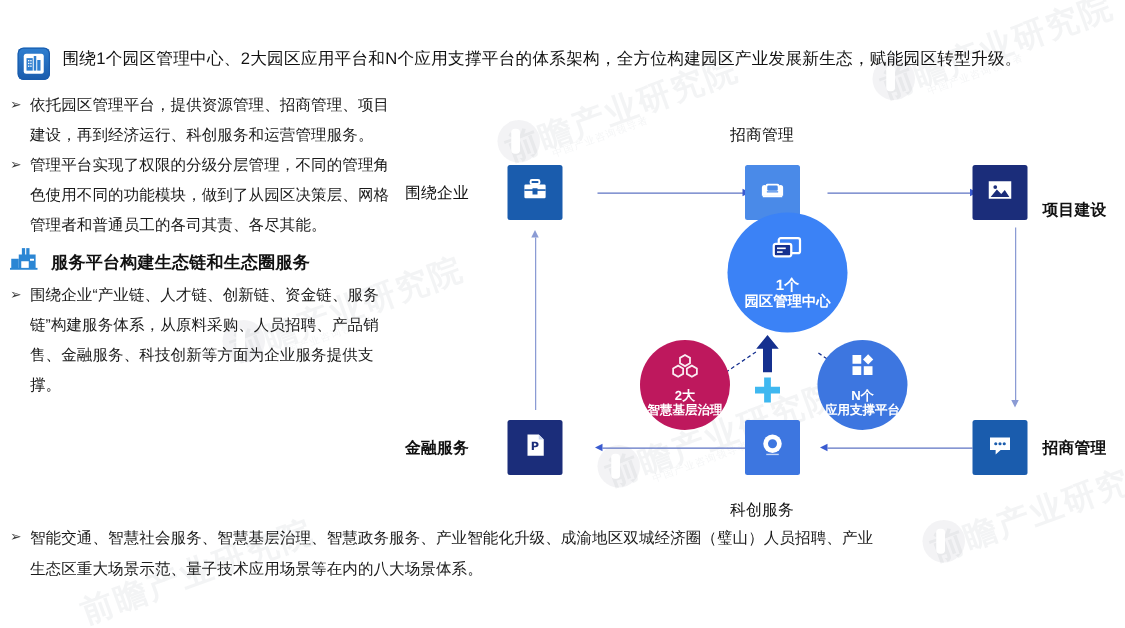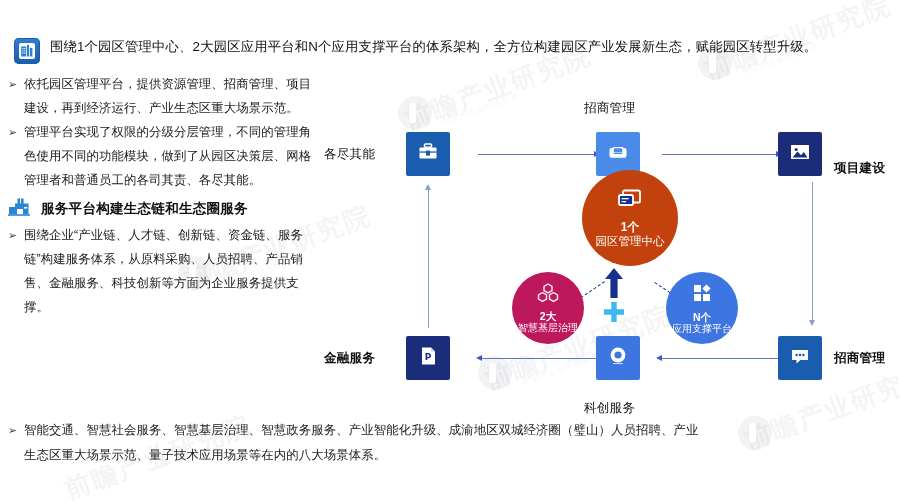--- a/index.html
+++ b/index.html
@@ -88,22 +88,22 @@
     letter-spacing:.2px;
   }
   .tile-label.bold{font-weight:bold;}
 
   .circ{
     position:absolute;border-radius:50%;
     display:flex;flex-direction:column;align-items:center;justify-content:center;
     color:#fff;text-align:center;
   }
   .circ .c-num{font-size:10.5px;font-weight:bold;line-height:12px;margin-top:2px;}
-  .circ .c-name{font-size:10px;font-weight:normal;line-height:12px;}
-  .circ-main{width:96px;height:96px;background:#c2410c;}
+  .circ .c-name{font-size:10px;font-weight:bold;line-height:12px;}
+  .circ-main{width:96px;height:96px;background:#3b82f6;}
   .circ-main .c-num{font-size:12px;line-height:14px;margin-top:3px;}
   .circ-main .c-name{font-size:11.5px;line-height:14px;}
   .circ-left{width:72px;height:72px;background:#be185d;}
   .circ-right{width:72px;height:72px;background:#3d76e0;}
 
   .hline{position:absolute;height:1px;background:#5f74c4;}
   .vline{position:absolute;width:1px;background:#8b9bd4;}
   .ah{position:absolute;width:0;height:0;}
   .ah-right{border-top:3.5px solid transparent;border-bottom:3.5px solid transparent;border-left:6px solid #3a5bd0;}
   .ah-left{border-top:3.5px solid transparent;border-bottom:3.5px solid transparent;border-right:6px solid #3a5bd0;}
@@ -153,21 +153,21 @@
       </svg>
     </div>
     <div class="hdr-text">围绕1个园区管理中心、2大园区应用平台和N个应用支撑平台的体系架构，全方位构建园区产业发展新生态，赋能园区转型升级。</div>
   </div>
 
   <div class="left">
 
     <div class="sec">
       <div class="bullet">
         <span class="arrow">➢</span>
-        <span class="btxt">依托园区管理平台，提供资源管理、招商管理、项目建设，再到经济运行、产业生态区重大场景示范。</span>
+        <span class="btxt">依托园区管理平台，提供资源管理、招商管理、项目建设，再到经济运行、科创服务和运营管理服务。</span>
       </div>
       <div class="bullet">
         <span class="arrow">➢</span>
         <span class="btxt">管理平台实现了权限的分级分层管理，不同的管理角色使用不同的功能模块，做到了从园区决策层、网格管理者和普通员工的各司其责、各尽其能。</span>
       </div>
     </div>
 
     <div class="sec" style="margin-top:6px;">
       <div class="sec-head">
         <span>
@@ -221,21 +221,21 @@
     <div class="tile" style="left:96px;top:46px;background:#1a5cad;">
       <span>
         <svg width="24" height="24" viewBox="0 0 24 24">
           <rect x="8.5" y="4" width="7" height="3.2" rx="1" fill="none" stroke="#fff" stroke-width="1.6"></rect>
           <rect x="3.5" y="7.6" width="17" height="11" rx="1" fill="#fff"></rect>
           <rect x="10" y="10.6" width="4" height="5" fill="#1a5cad"></rect>
           <rect x="3.5" y="11.4" width="17" height="1.3" fill="#1a5cad"></rect>
         </svg>
       </span>
     </div>
-    <div class="tile-label" style="left:14px;top:60px;">各尽其能</div>
+    <div class="tile-label" style="left:14px;top:60px;">围绕企业</div>
 
     <div class="tile" style="left:286px;top:46px;background:#4a8ae8;">
       <span>
         <svg width="24" height="22" viewBox="0 0 24 22">
           <path d="M3.5 9 a2 2 0 0 1 4 0 v4 h9 v-4 a2 2 0 0 1 4 0 v6.5 h-17 Z" fill="#fff"></path>
           <rect x="6.5" y="6" width="11" height="6" rx="1.4" fill="#fff"></rect>
           <rect x="7.8" y="7.3" width="8.4" height="4.2" rx="1" fill="#4a8ae8"></rect>
           <rect x="4.2" y="15.2" width="15.6" height="1.6" fill="#fff"></rect>
         </svg>
       </span>
@@ -313,21 +313,21 @@
             <path d="M13 2 L17 4.3 L17 8.6 L13 10.9 L9 8.6 L9 4.3 Z"></path>
             <path d="M7.5 10.5 L11.5 12.8 L11.5 17.1 L7.5 19.4 L3.5 17.1 L3.5 12.8 Z"></path>
             <path d="M18.5 10.5 L22.5 12.8 L22.5 17.1 L18.5 19.4 L14.5 17.1 L14.5 12.8 Z"></path>
           </g>
         </svg>
       </span>
       <span class="c-num">2大</span>
       <span class="c-name">智慧基层治理</span>
     </div>
 
-    <div class="circ circ-right" style="left:356px;top:186px;">
+    <div class="circ circ-right" style="left:344px;top:186px;">
       <span style="margin-bottom:1px;">
         <svg width="24" height="22" viewBox="0 0 24 22">
           <rect x="4" y="3" width="7" height="7" fill="#fff"></rect>
           <path d="M16.5 2.4 L20.6 6.5 L16.5 10.6 L12.4 6.5 Z" fill="#fff"></path>
           <rect x="4" y="12" width="7" height="7" fill="#fff"></rect>
           <rect x="13" y="12" width="7" height="7" fill="#fff"></rect>
         </svg>
       </span>
       <span class="c-num">N个</span>
       <span class="c-name">应用支撑平台</span>

